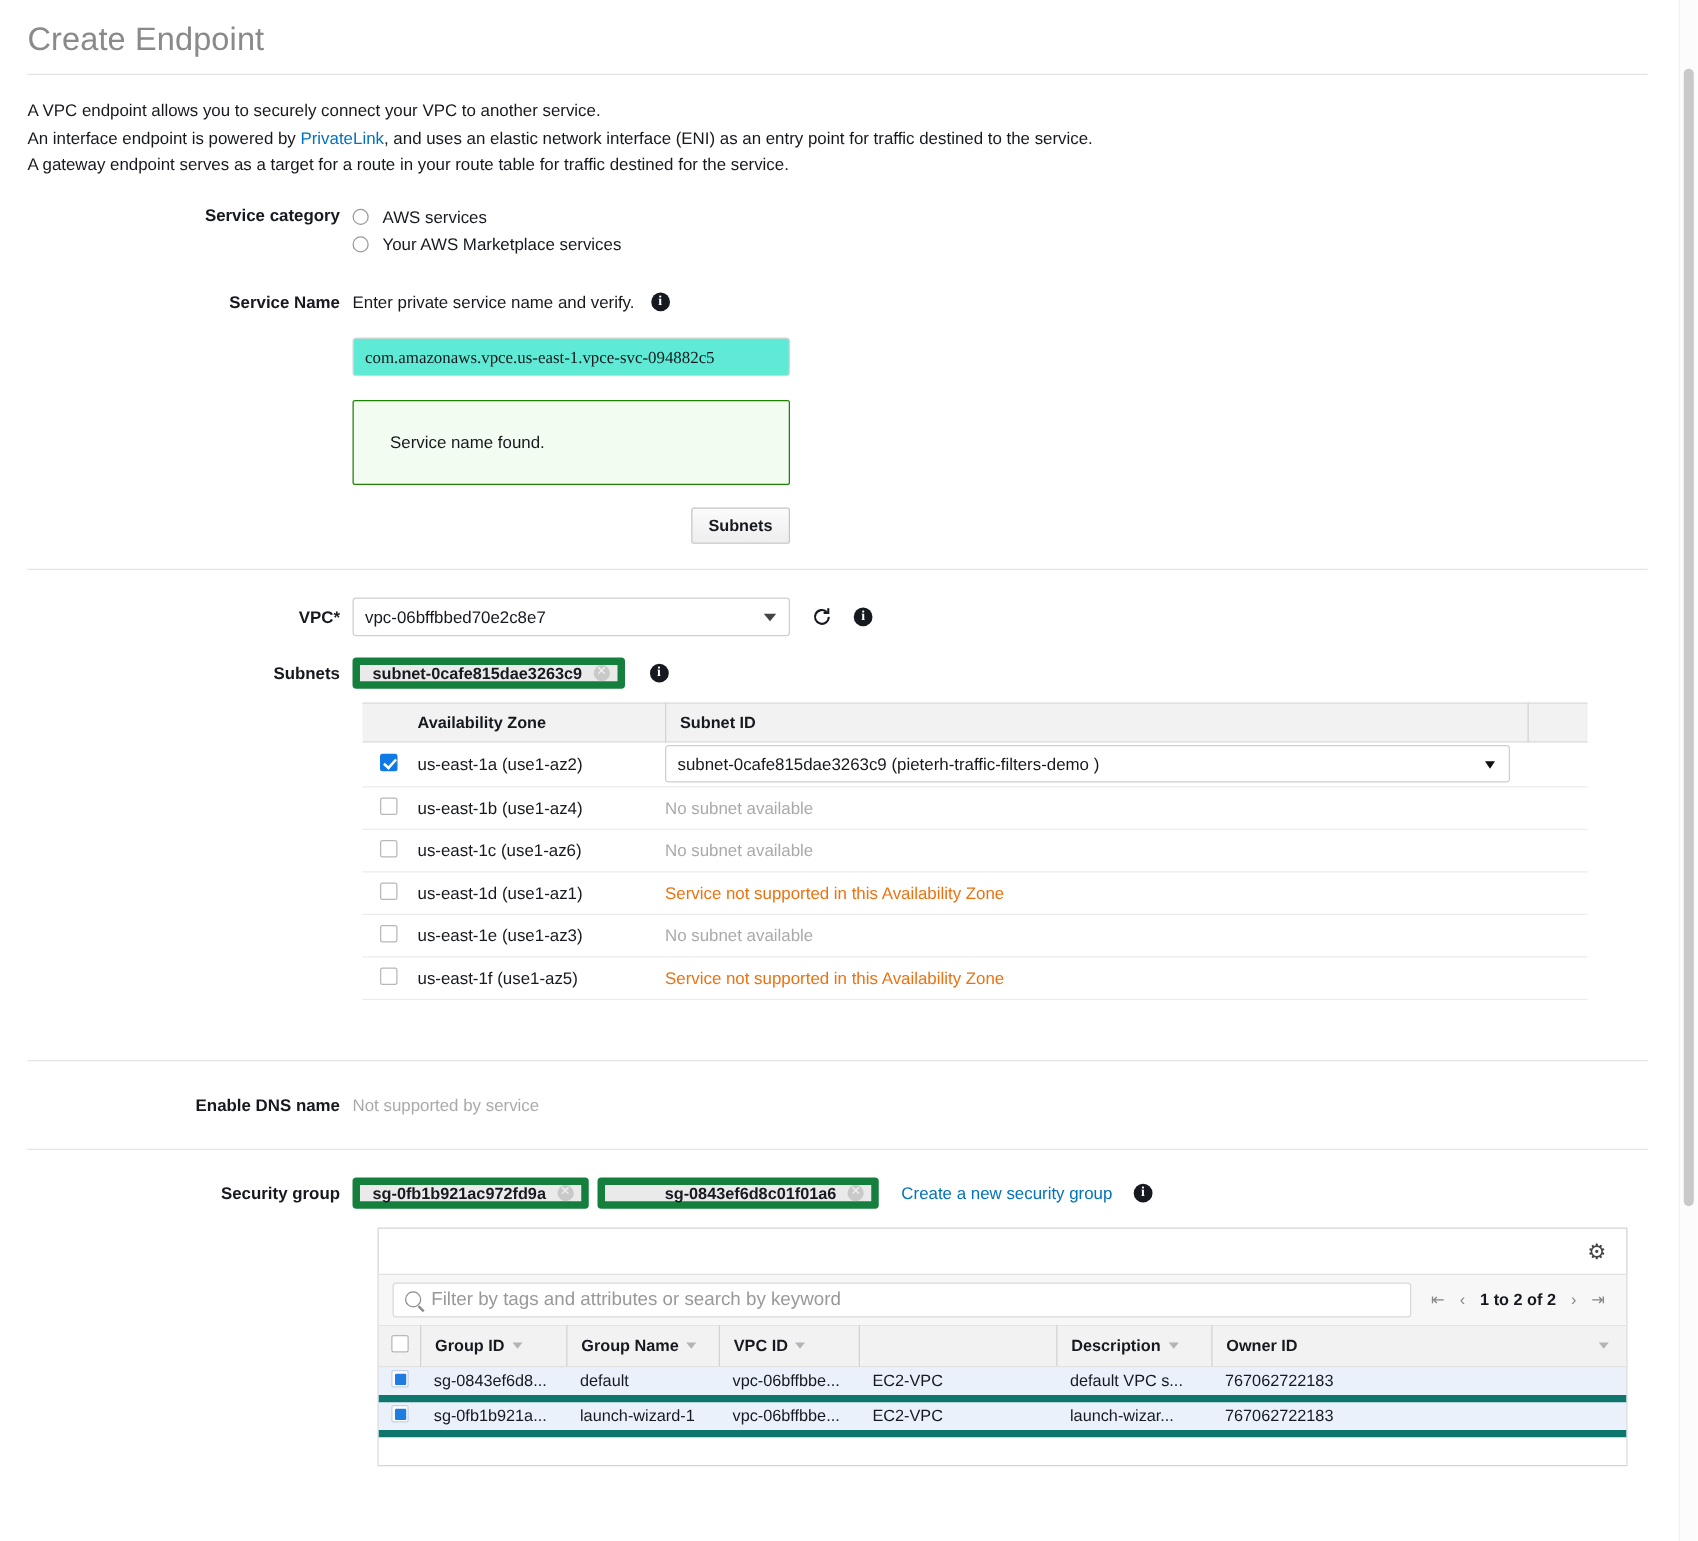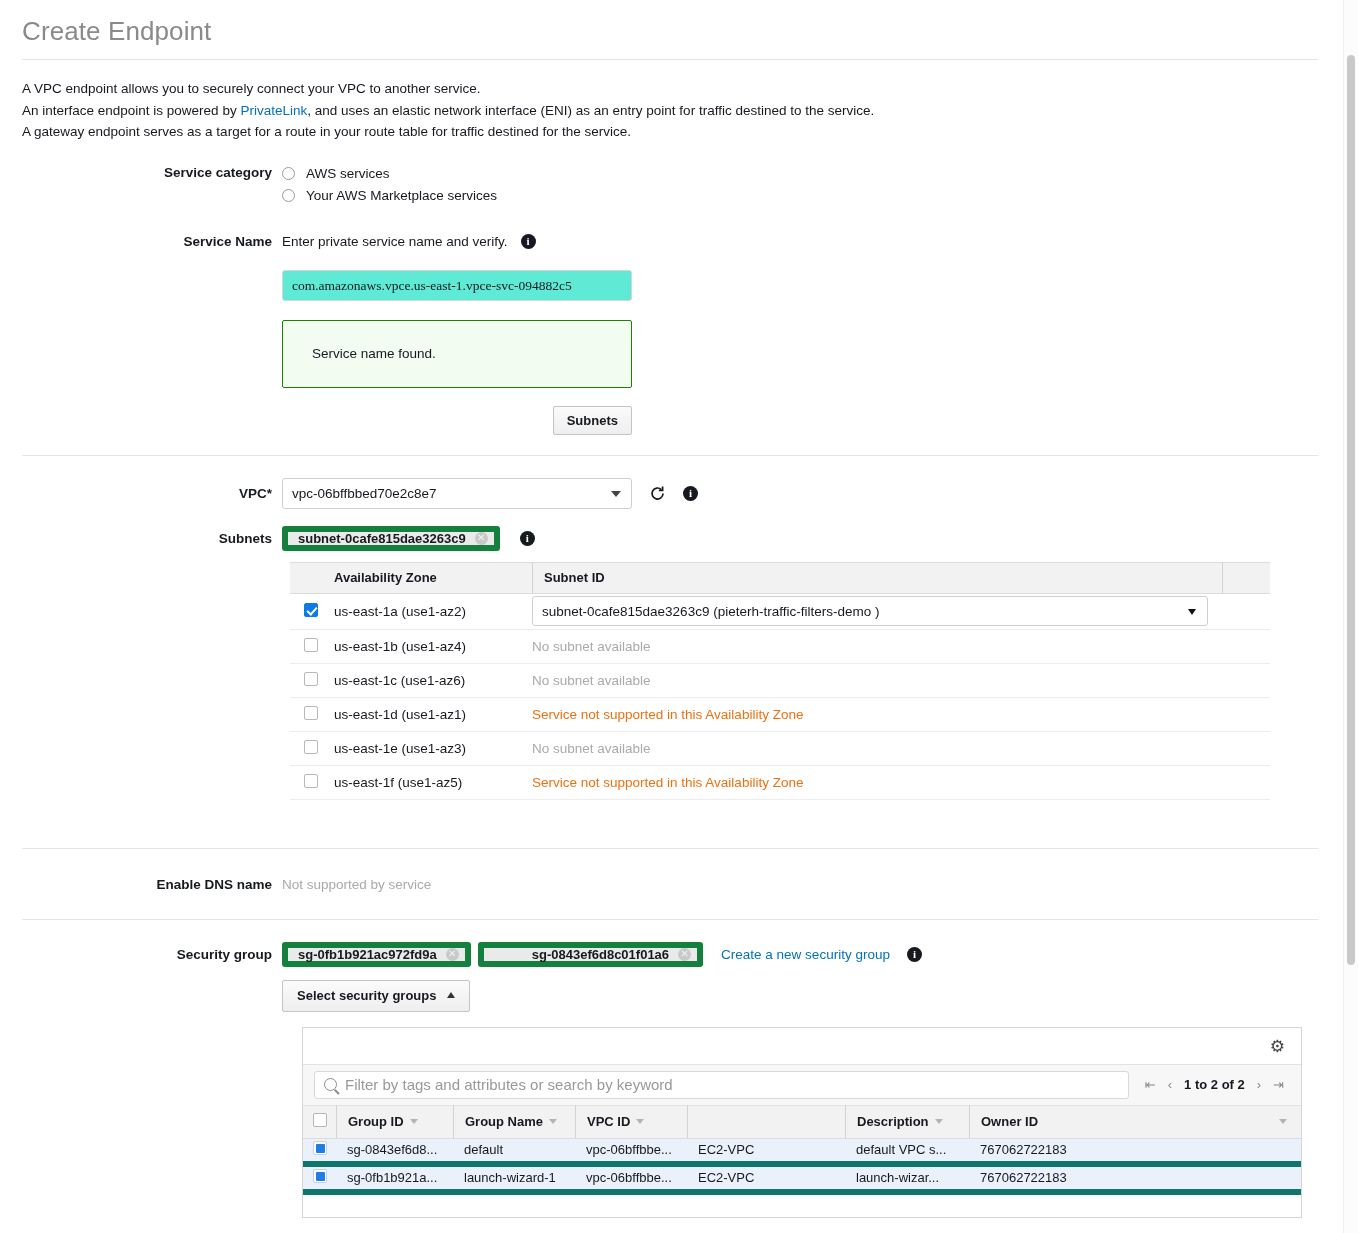--- a/index.html
+++ b/index.html
@@ -425,29 +425,20 @@
       </span>
       <span class="token" style="margin-right:18px;padding-left:48px;">
         <span>sg-0843ef6d8c01f01a6</span>
         <span class="x">✕</span>
       </span>
       <a class="link" style="font-size:13.5px; margin-right:17px;" href="#">Create a new security group</a>
       <span class="info-icon">i</span>
     </div>
   </div>
 
-  <div class="row" style="margin-top:13px;">
-    <div class="lbl"></div>
-    <div class="fld">
-      <button class="btn" style="height:32px; line-height:30px; padding:0 14px;">
-        <span>Select security groups</span>
-        <span style="display:inline-block; width:0;height:0;border-left:4.5px solid transparent;border-right:4.5px solid transparent;border-bottom:6px solid #333; margin-left:7px; vertical-align:2px;"></span>
-      </button>
-    </div>
-  </div>
 
   <div class="sg-panel" style="margin-left:302px; margin-top:15px;">
     <div class="sg-gear-bar">
       <span class="gear">⚙</span>
     </div>
 
     <div class="sg-filter-bar">
       <div class="sg-search">
         <span class="mag"></span>
         <span>Filter by tags and attributes or search by keyword</span>

